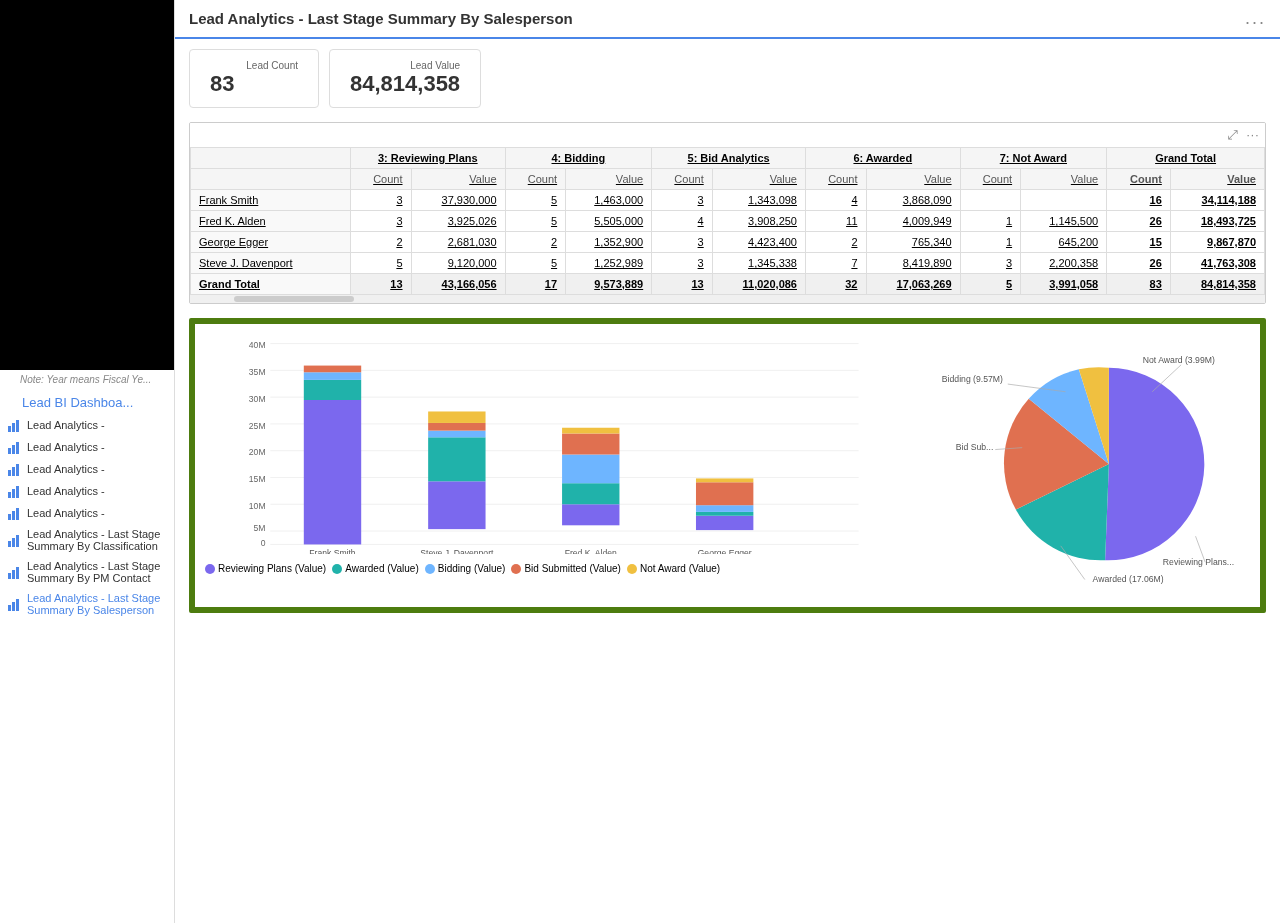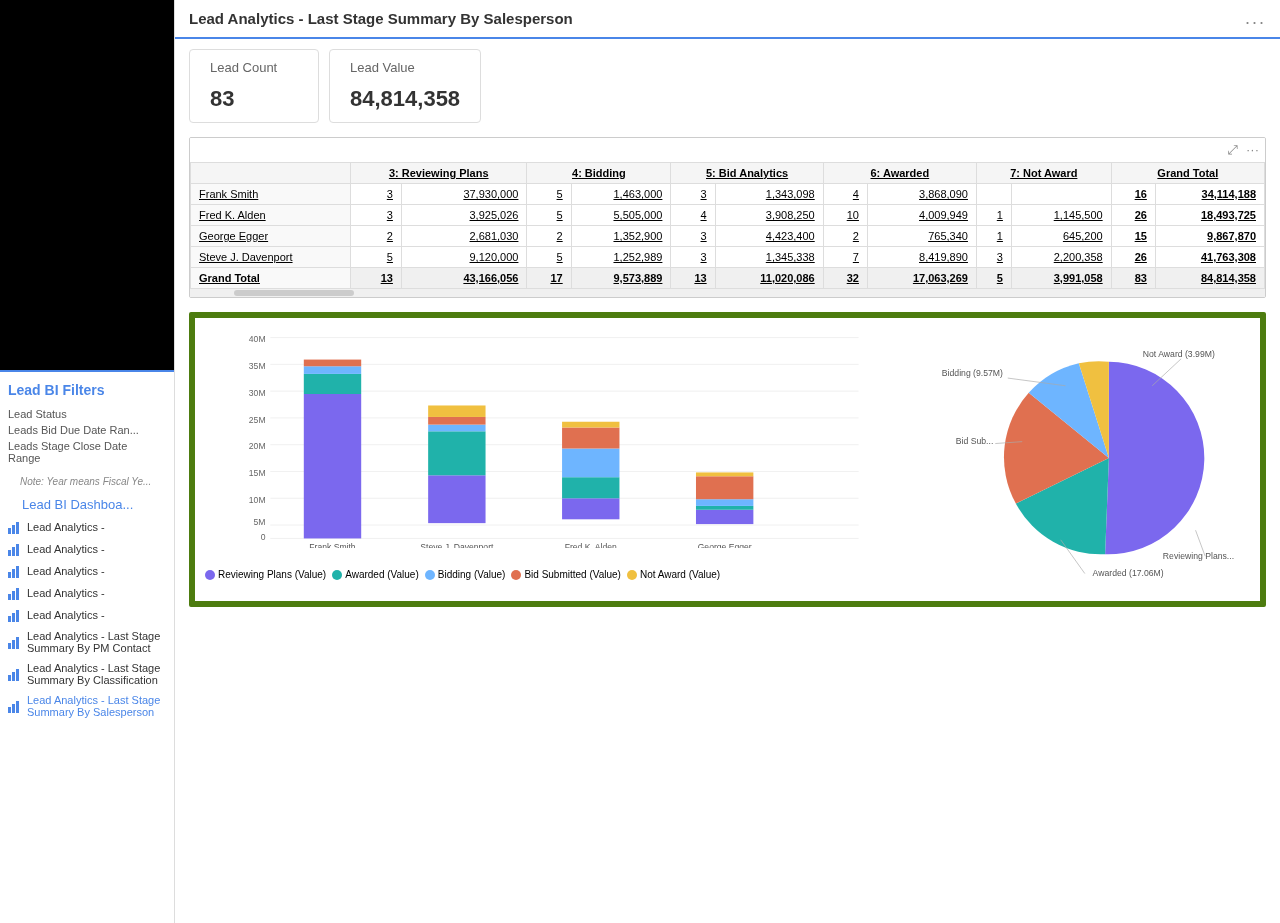--- a/index.html
+++ b/index.html
@@ -109,23 +109,24 @@
       margin-bottom: 14px;
     }
     .kpi-card {
       border: 1px solid #ddd;
       border-radius: 4px;
       padding: 10px 20px;
       min-width: 130px;
       background: #fff;
     }
     .kpi-label {
-      font-size: 13px;
+      font-size: 10px;
       color: #666;
-      margin-bottom: 11px;
+      margin-bottom: 0;
+      text-align: right;
     }
     .kpi-value {
       font-size: 22px;
       font-weight: bold;
       color: #333;
     }
 
     
     .table-section {
       border: 1px solid #ccc;
@@ -233,49 +234,40 @@
     .pie-chart-svg {
       width: 100%;
       height: 260px;
     }
 
     
     .legend {
       display: flex;
       flex-wrap: wrap;
       gap: 6px;
-      margin-top: 18px;
+      margin-top: 6px;
       font-size: 10px;
     }
     .legend-item {
       display: flex;
       align-items: center;
       gap: 3px;
     }
     .legend-dot {
       width: 10px;
       height: 10px;
       border-radius: 50%;
       flex-shrink: 0;
     }
   </style>
 </head>
 <body>
 
 <div class="sidebar">
   <div class="sidebar-black-top"></div>
-  <div class="sidebar-filters">
-    <div class="sidebar-filters-title">Lead BI Filters</div>
-    <div class="sidebar-filter-item">Lead Status</div>
-    <div class="sidebar-filter-item">Leads Bid Due Date Ran...</div>
-    <div class="sidebar-filter-item">
-      <span>Leads Stage Close Date</span><br>
-      <span>Range</span>
-    </div>
-  </div>
   <div class="sidebar-note">Note: Year means Fiscal Ye...</div>
   <div class="sidebar-dashboard-title">Lead BI Dashboa...</div>
   <div class="sidebar-nav-item">
     <svg class="bar-icon" viewBox="0 0 14 14" fill="#4a86e8">
         <rect x="0" y="8" width="3" height="6"></rect>
         <rect x="4" y="5" width="3" height="9"></rect>
         <rect x="8" y="2" width="3" height="12"></rect>
       </svg>
     <span>Lead Analytics -</span>
   </div>
@@ -310,29 +302,29 @@
         <rect x="8" y="2" width="3" height="12"></rect>
       </svg>
     <span>Lead Analytics -</span>
   </div>
   <div class="sidebar-nav-item">
     <svg class="bar-icon" viewBox="0 0 14 14" fill="#4a86e8">
         <rect x="0" y="8" width="3" height="6"></rect>
         <rect x="4" y="5" width="3" height="9"></rect>
         <rect x="8" y="2" width="3" height="12"></rect>
       </svg>
+    <span>Lead Analytics - Last Stage Summary By Classification</span>
+  </div>
+  <div class="sidebar-nav-item">
+    <svg class="bar-icon" viewBox="0 0 14 14" fill="#4a86e8">
+        <rect x="0" y="8" width="3" height="6"></rect>
+        <rect x="4" y="5" width="3" height="9"></rect>
+        <rect x="8" y="2" width="3" height="12"></rect>
+      </svg>
     <span>Lead Analytics - Last Stage Summary By PM Contact</span>
-  </div>
-  <div class="sidebar-nav-item">
-    <svg class="bar-icon" viewBox="0 0 14 14" fill="#4a86e8">
-        <rect x="0" y="8" width="3" height="6"></rect>
-        <rect x="4" y="5" width="3" height="9"></rect>
-        <rect x="8" y="2" width="3" height="12"></rect>
-      </svg>
-    <span>Lead Analytics - Last Stage Summary By Classification</span>
   </div>
   <div class="sidebar-nav-item active">
     <svg class="bar-icon" viewBox="0 0 14 14" fill="#4a86e8">
         <rect x="0" y="8" width="3" height="6"></rect>
         <rect x="4" y="5" width="3" height="9"></rect>
         <rect x="8" y="2" width="3" height="12"></rect>
       </svg>
     <span>Lead Analytics - Last Stage Summary By Salesperson</span>
   </div>
 </div>
@@ -367,20 +359,35 @@
         <table class="data-table">
           <thead>
             <tr>
               <th class="col-header" style="width:160px;"></th>
               <th class="col-header" colspan="2">3: Reviewing Plans</th>
               <th class="col-header" colspan="2">4: Bidding</th>
               <th class="col-header" colspan="2">5: Bid Analytics</th>
               <th class="col-header" colspan="2">6: Awarded</th>
               <th class="col-header" colspan="2">7: Not Award</th>
               <th class="col-header" colspan="2"><strong>Grand Total</strong></th>
+            </tr>
+            <tr>
+              <th class="sub-header"></th>
+              <th class="sub-header">Count</th>
+              <th class="sub-header">Value</th>
+              <th class="sub-header">Count</th>
+              <th class="sub-header">Value</th>
+              <th class="sub-header">Count</th>
+              <th class="sub-header">Value</th>
+              <th class="sub-header">Count</th>
+              <th class="sub-header">Value</th>
+              <th class="sub-header">Count</th>
+              <th class="sub-header">Value</th>
+              <th class="sub-header"><strong>Count</strong></th>
+              <th class="sub-header"><strong>Value</strong></th>
             </tr>
           </thead>
           <tbody id="table-body">
           <tr>
                 <td>Frank Smith</td>
                 <td class="num">3</td>
                 <td class="num">37,930,000</td>
                 <td class="num">5</td>
                 <td class="num">1,463,000</td>
                 <td class="num">3</td>
@@ -393,21 +400,21 @@
                 <td class="num"><strong>34,114,188</strong></td>
               </tr>
               <tr>
                 <td>Fred K. Alden</td>
                 <td class="num">3</td>
                 <td class="num">3,925,026</td>
                 <td class="num">5</td>
                 <td class="num">5,505,000</td>
                 <td class="num">4</td>
                 <td class="num">3,908,250</td>
-                <td class="num">10</td>
+                <td class="num">11</td>
                 <td class="num">4,009,949</td>
                 <td class="num">1</td>
                 <td class="num">1,145,500</td>
                 <td class="num"><strong>26</strong></td>
                 <td class="num"><strong>18,493,725</strong></td>
               </tr>
               <tr>
                 <td>George Egger</td>
                 <td class="num">2</td>
                 <td class="num">2,681,030</td>

